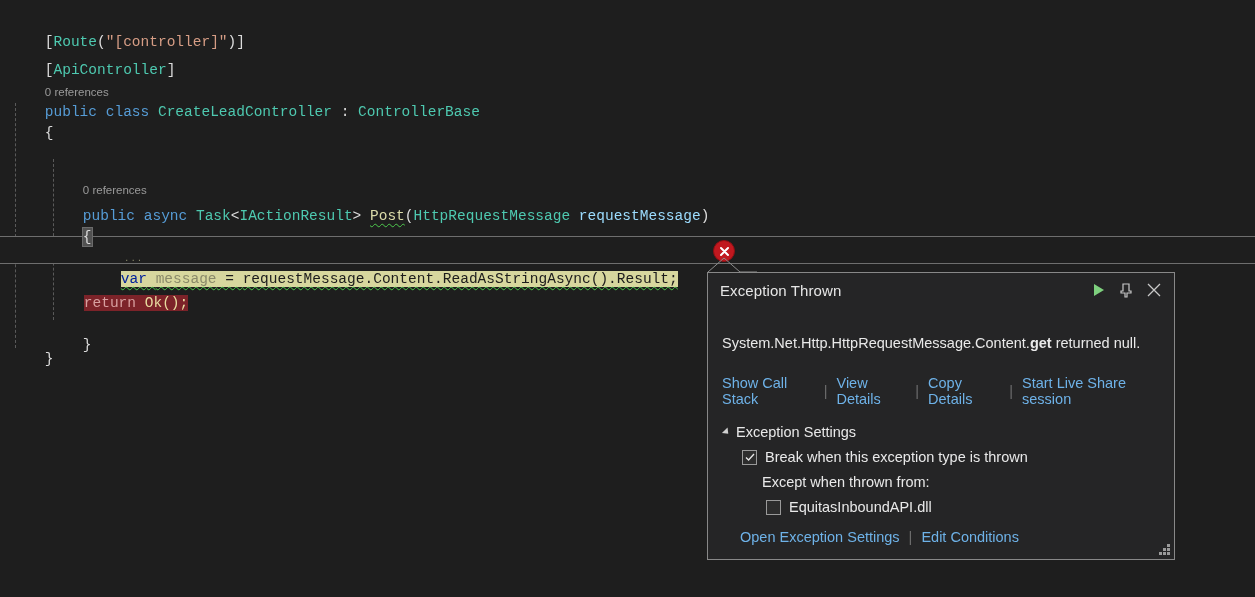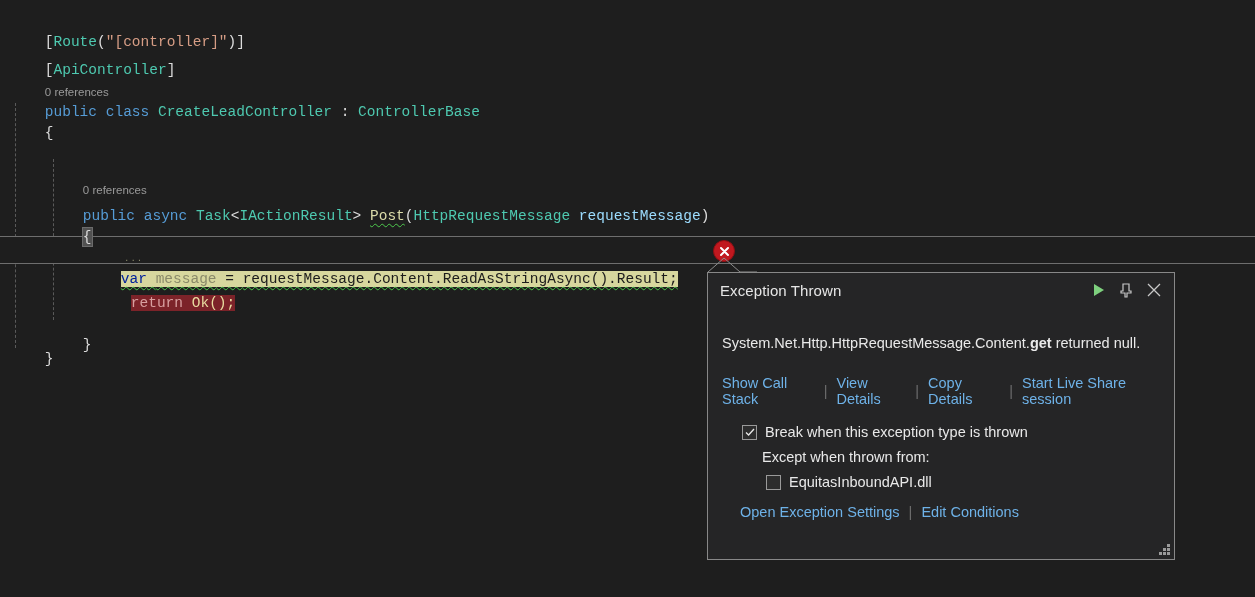--- a/index.html
+++ b/index.html
@@ -244,21 +244,21 @@
     <span class="brace bracehl">{</span>
   </div>
 
   
   <div class="line" style="position:absolute;top:237px;left:0;right:0;padding-left:86px;">
     <span class="cur-hl sq"><span class="kw">var</span><span> </span><span class="ident">message</span><span class="punct"> = </span><span class="punct">requestMessage.Content.ReadAsStringAsync().Result;</span></span>
     <span class="unusedmark" style="left:124px;top:20px;">...</span>
   </div>
 
   
-  <div class="line" style="position:absolute;top:261px;left:0;right:0;padding-left:96px;">
+  <div class="line" style="position:absolute;top:261px;left:0;right:0;padding-left:49px;">
     <span class="bp-hl"><span class="kw">return</span><span> </span><span class="meth">Ok();</span></span>
   </div>
 
   
   <div class="line" style="position:absolute;top:303px;left:0;right:0;padding-left:48px;">
     <span class="brace">}</span>
   </div>
 
   
   <div class="line" style="position:absolute;top:317px;left:0;right:0;">
@@ -313,20 +313,24 @@
       <span class="sep">|</span>
       <span class="lnk">View Details</span>
       <span class="sep">|</span>
       <span class="lnk">Copy Details</span>
       <span class="sep">|</span>
       <span class="lnk">Start Live Share session</span>
     </div>
 
     <div class="settings">
 
+      <div class="exp-hdr">
+        <span class="tri"></span>
+        <span>Exception Settings</span>
+      </div>
 
       <div class="cbrow i1">
         <span class="cb">
           <svg width="10" height="9" viewBox="0 0 10 9" aria-hidden="true">
             <path d="M1,4.5 L3.6,7 L9,1" fill="none" stroke="#e8e8e8" stroke-width="1.3"></path>
           </svg>
         </span>
         <span>Break when this exception type is thrown</span>
       </div>
 

